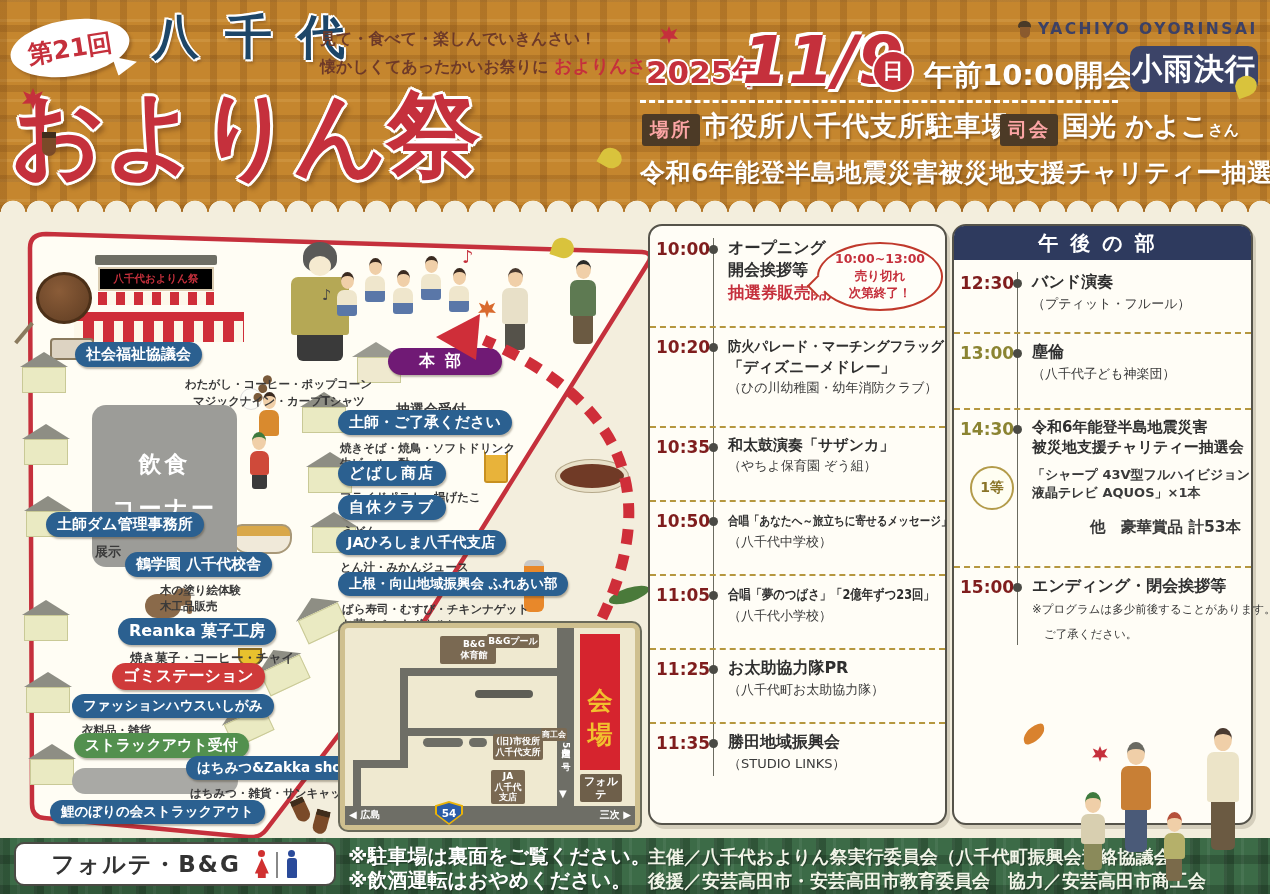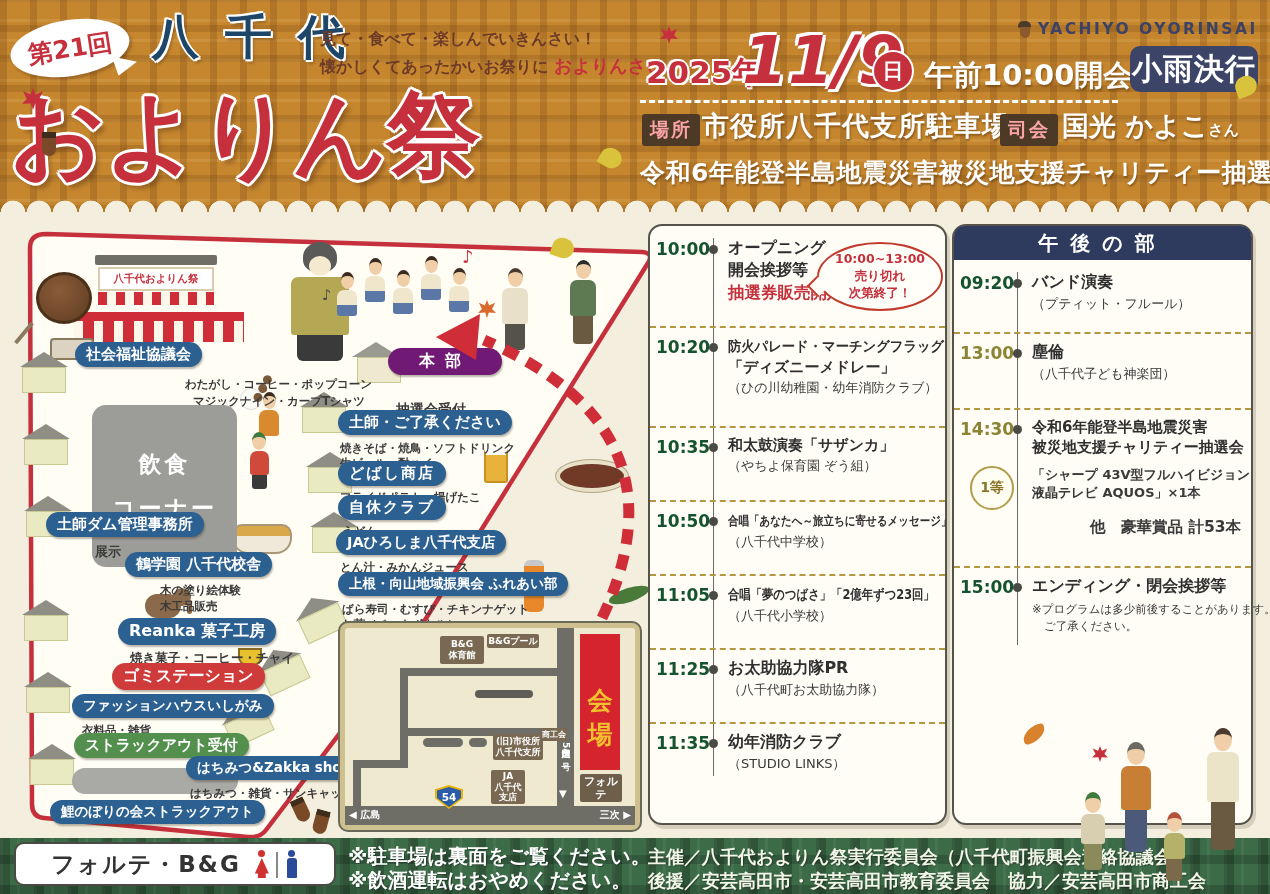--- a/index.html
+++ b/index.html
@@ -54,56 +54,56 @@
   
   .pill{position:absolute;color:#fff;font-weight:bold;font-size:15px;border-radius:14px;padding:3px 11px;white-space:nowrap;box-shadow:1px 2px 2px rgba(60,50,30,.35);}
   .blue{background:#2b6090;} .redp{background:#cf3a3a;} .greenp{background:#53904e;} .orangep{background:#701a75;}
   .bsub{position:absolute;font-size:11.5px;font-weight:bold;color:#3a3a3a;white-space:nowrap;}
   .foodblock{position:absolute;left:92px;top:405px;width:145px;height:162px;background:#9c9c98;border-radius:14px;
     color:#fff;font-weight:bold;font-size:23px;letter-spacing:3px;text-align:center;line-height:1.9;padding-top:38px;box-sizing:border-box;}
   .tent{position:absolute;width:48px;}
   .tent .roof{width:0;height:0;border-left:24px solid transparent;border-right:24px solid transparent;border-bottom:15px solid #8e8e84;}
   .tent .tbody{width:44px;height:26px;margin:0 auto;background:#eaeac2;border:1px solid #c9c996;box-sizing:border-box;}
   .stage-roof{position:absolute;left:95px;top:255px;width:122px;height:10px;background:#6e6e64;border-radius:2px;}
-  .stage-banner{position:absolute;left:98px;top:267px;width:116px;height:24px;background:#ffffff;border:2px solid #d9cbb0;box-sizing:border-box;
+  .stage-banner{position:absolute;left:98px;top:267px;width:116px;height:24px;background:#000000;border:2px solid #d9cbb0;box-sizing:border-box;
     display:flex;align-items:center;justify-content:center;color:#c5303c;font-size:10.5px;font-weight:bold;white-space:nowrap;}
   .stage-stripe{position:absolute;left:98px;top:292px;width:116px;height:13px;background:repeating-linear-gradient(90deg,#cf2e39 0 9px,#fdf8ea 9px 18px);}
   .stage-band{position:absolute;left:74px;top:312px;width:170px;height:30px;border-top:9px solid #cf2e39;
     background:repeating-linear-gradient(90deg,#fdf8ea 0 9px,#cf2e39 9px 20px);box-sizing:border-box;}
   .drum{position:absolute;left:36px;top:272px;width:50px;height:46px;border-radius:50%;background:radial-gradient(circle at 40% 35%,#8a5c38,#5e3c22);border:3px solid #4c3018;}
   .drum2{position:absolute;left:50px;top:338px;width:40px;height:18px;background:#ddd3c2;border:2px solid #8a7a5e;border-radius:4px;}
   .stick{position:absolute;left:22px;top:320px;width:4px;height:26px;background:#8a7a5e;transform:rotate(40deg);}
   .person{position:absolute;}
   .ph{border-radius:50%;background:#f0cfa8;margin:0 auto;}
   .pb{border-radius:7px 7px 3px 3px;margin:1px auto 0;}
   .pl{margin:0 auto;}
   
   .inset{position:absolute;left:340px;top:623px;width:300px;height:207px;background:#efe9d0;border:5px solid #cfc08f;border-radius:8px;
     box-sizing:border-box;box-shadow:0 0 0 2px #6a6a5a;}
   .road{position:absolute;background:#6e6e66;}
   .bldg{position:absolute;background:#7a6952;color:#fff;font-size:9px;font-weight:bold;text-align:center;line-height:1.2;
     display:flex;flex-direction:column;align-items:center;justify-content:center;border-radius:2px;}
   .venuebox{position:absolute;left:235px;top:6px;width:40px;height:136px;background:#d6242e;color:#f2c12e;
     font-size:25px;font-weight:bold;display:flex;flex-direction:column;align-items:center;justify-content:space-around;padding:12px 0;box-sizing:border-box;}
   .insetlabel{position:absolute;color:#fff;font-size:10px;font-weight:bold;white-space:nowrap;}
-  .shield-o{position:absolute;left:90px;top:157px;width:28px;height:24px;background:#eab308;
+  .shield-o{position:absolute;left:90px;top:173px;width:28px;height:24px;background:#eab308;
     clip-path:polygon(0 18%,50% 0,100% 18%,100% 55%,50% 100%,0 55%);display:flex;align-items:center;justify-content:center;}
   .shield-i{width:24px;height:20px;background:#2a5ca8;clip-path:polygon(0 18%,50% 0,100% 18%,100% 55%,50% 100%,0 55%);
     color:#fff;font-size:10.5px;font-weight:bold;display:flex;align-items:center;justify-content:center;}
   
   .panel{position:absolute;width:299px;background:#fffdf6;border:2.5px solid #55534a;border-radius:14px;box-sizing:border-box;
     box-shadow:3px 4px 0 rgba(120,110,90,.25);}
   .phead{height:34px;border-radius:10px 10px 0 0;color:#fff;font-size:20px;font-weight:bold;letter-spacing:12px;
     display:flex;align-items:center;justify-content:center;}
   .phead.red{background:#c22a3a;} .phead.navy{background:#2e3a5e;}
   .slist{position:relative;padding:4px 0 0 0;}
   .slist:before{content:"";position:absolute;left:63px;top:12px;bottom:16px;border-left:1.6px solid #6b6b60;}
   .sit{position:relative;padding:7px 6px 5px 78px;box-sizing:border-box;}
   .sit + .sit{border-top:2px dashed #b5973f;}
-  .stime{position:absolute;left:6px;top:9px;font-size:17px;font-weight:bold;color:#14532d;}
+  .stime{position:absolute;left:6px;top:9px;font-size:17px;font-weight:bold;color:#7f1d1d;}
   .stime.olive{color:#8b8432;}
   .sdot{position:absolute;left:59px;top:15px;width:9px;height:9px;border-radius:50%;background:#4a4a44;}
   .sline{font-size:16px;font-weight:bold;color:#2f2f2f;line-height:1.35;white-space:nowrap;}
   .sq85{display:inline-block;font-size:12.5px;transform:scaleX(.84);transform-origin:left;}
   .sq95{display:inline-block;font-size:14px;transform:scaleX(.95);transform-origin:left;}
   .ssub{font-size:13px;color:#3a3a3a;line-height:1.4;margin-top:2px;white-space:nowrap;}
   .shl{font-size:16.5px;font-weight:bold;color:#c5303c;margin-top:2px;}
   .sbubble{position:absolute;right:2px;top:12px;width:118px;padding:7px 2px;background:#fffef8;border:2.5px solid #c0392b;border-radius:50%;
     text-align:center;color:#c5303c;font-weight:bold;font-size:12.5px;line-height:1.35;}
   .sbubble:before{content:"";position:absolute;left:-9px;top:52%;width:14px;height:14px;background:#fffef8;
@@ -355,21 +355,21 @@
     <div class="road" style="left:212px;top:0;width:17px;height:180px;"></div>
     <div class="road" style="left:0;top:178px;width:290px;height:19px;"></div>
     <div class="road" style="left:55px;top:40px;width:160px;height:8px;"></div>
     <div class="road" style="left:55px;top:40px;width:8px;height:92px;"></div>
     <div class="road" style="left:63px;top:100px;width:150px;height:8px;"></div>
     <div class="road" style="left:8px;top:132px;width:55px;height:8px;"></div>
     <div class="road" style="left:8px;top:132px;width:8px;height:46px;"></div>
     <div class="road" style="left:130px;top:62px;width:58px;height:8px;border-radius:5px;background:#5e5e56;"></div>
     <div class="road" style="left:78px;top:110px;width:40px;height:9px;border-radius:5px;"></div>
     <div class="road" style="left:124px;top:110px;width:18px;height:9px;border-radius:5px;"></div>
-    <div class="bldg" style="left:95px;top:8px;width:44px;height:28px;">
+    <div class="bldg" style="left:95px;top:8px;width:44px;height:28px;padding-left:12px;">
       <span>B&amp;G</span>
       <span>体育館</span>
       </div>
     <div class="bldg" style="left:142px;top:6px;width:52px;height:14px;">
       <span>B&amp;Gプール</span>
       </div>
     <div class="bldg" style="left:148px;top:106px;width:50px;height:26px;">
       <span>(旧)市役所</span>
       <span>八千代支所</span>
       </div>
@@ -448,31 +448,31 @@
       </div>
       <div class="sit" style="min-height:74px;">
         <div class="stime">11:25</div>
         <div class="sdot"></div>
         <div class="sline">お太助協力隊PR</div>
         <div class="ssub">（八千代町お太助協力隊）</div>
       </div>
       <div class="sit" style="min-height:70px;">
         <div class="stime">11:35</div>
         <div class="sdot"></div>
-        <div class="sline">幼年消防クラブ</div>
+        <div class="sline">勝田地域振興会</div>
         <div class="ssub">（STUDIO LINKS）</div>
       </div>
     </div>
   </div>
 
   <div class="panel" style="left:952px;top:224px;width:301px;height:601px;">
     <div class="phead navy">午後の部</div>
     <div class="slist">
       <div class="sit" style="min-height:68px;">
-        <div class="stime">09:20</div>
+        <div class="stime">12:30</div>
         <div class="sdot"></div>
         <div class="sline">バンド演奏</div>
         <div class="ssub">（プティット・フルール）</div>
       </div>
       <div class="sit" style="min-height:76px;">
         <div class="stime olive">13:00</div>
         <div class="sdot"></div>
         <div class="sline">塵倫</div>
         <div class="ssub">（八千代子ども神楽団）</div>
       </div>
@@ -484,21 +484,21 @@
         <div class="prizebadge">1等</div>
         <div class="prizeline" style="margin-top:8px;">「シャープ 43V型フルハイビジョン</div>
         <div class="prizeline">液晶テレビ AQUOS」×1本</div>
         <div class="prizeother">他　豪華賞品 計53本</div>
       </div>
       <div class="sit" style="min-height:95px;">
         <div class="stime">15:00</div>
         <div class="sdot"></div>
         <div class="sline">エンディング・閉会挨拶等</div>
         <div class="snote">※プログラムは多少前後することがあります。</div>
-        <div class="snote" style="margin-top:0;padding-left:12px;">ご了承ください。</div>
+        <div class="snote" style="margin-top:8px;padding-left:12px;">ご了承ください。</div>
       </div>
     </div>
     <div class="abs" style="left:68px;top:500px;width:24px;height:16px;background:#d9822e;border-radius:80% 20% 80% 20%;transform:rotate(-20deg);"></div>
     <div class="abs maple" style="left:138px;top:520px;width:16px;height:16px;"></div>
   </div>
 
   <div class="person" style="left:1080px;top:792px;width:26px;z-index:6;">
     <div class="ph" style="width:16px;height:15px;border-top:6px solid #3e7a3e;"></div>
       <div class="pb" style="width:24px;height:30px;background:#d8cfb0;"></div>
       <div class="pl" style="width:18px;height:26px;background:#8a8a5a;border-radius:0 0 4px 4px;"></div>

